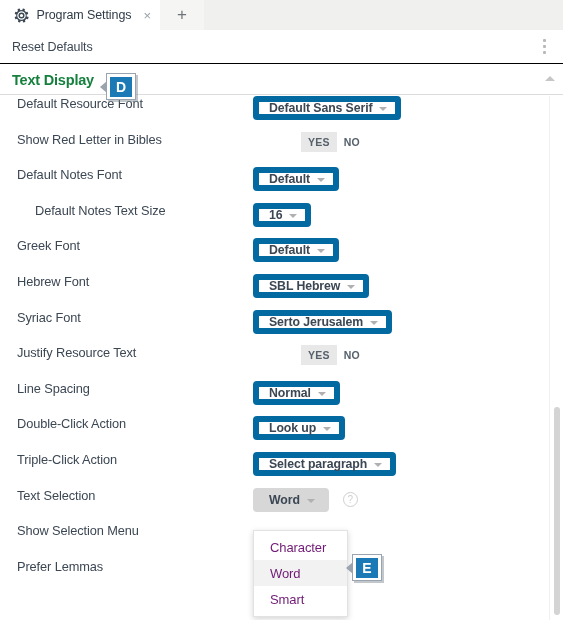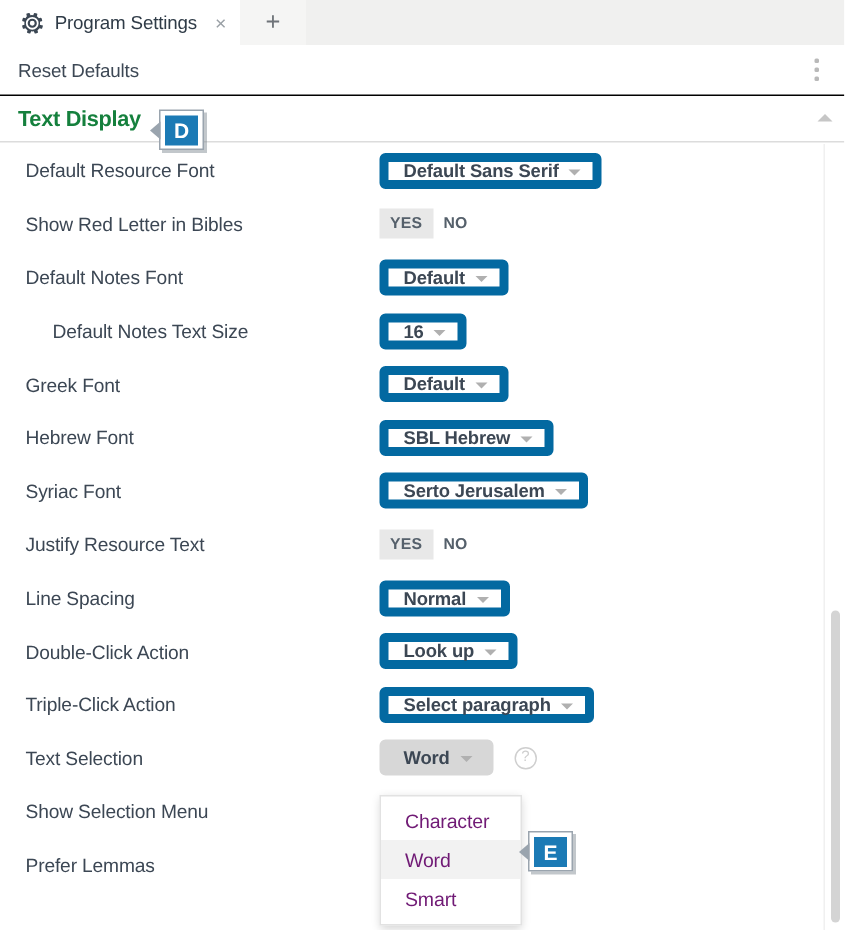--- a/index.html
+++ b/index.html
@@ -149,21 +149,21 @@
   
   .settings {
     position: absolute; left: 0; top: 96px;
     width: 549px; height: 524px;
     background: #ffffff;
     overflow: hidden;
   }
   .row {
     position: relative;
     height: 35.6px;
-    display: flex; align-items: center;
+    display: flex; align-items: flex-start;
   }
   .row-label {
     font-size: 12.8px;
     color: #3c4754;
     padding-left: 17px;
     letter-spacing: -0.1px;
     white-space: nowrap;
   }
   .row.indent .row-label { padding-left: 35px; }
   .row-control {
@@ -204,21 +204,21 @@
   
   .yesno { display: inline-flex; align-items: center; }
   .yesno span {
     font-size: 10.5px;
     font-weight: bold;
     color: #55606b;
     padding: 4px 7px;
     letter-spacing: 0.2px;
     cursor: pointer;
   }
-  .yesno span.on { background: #e8e8e8; }
+  .yesno span.on { background: #e8e8e8; margin-left: 48px; }
 
   
   .help {
     width: 15px; height: 15px;
     border: 1px solid #cfcfcf;
     border-radius: 50%;
     color: #cfcfcf;
     font-size: 10px;
     display: inline-flex;
     align-items: center; justify-content: center;

